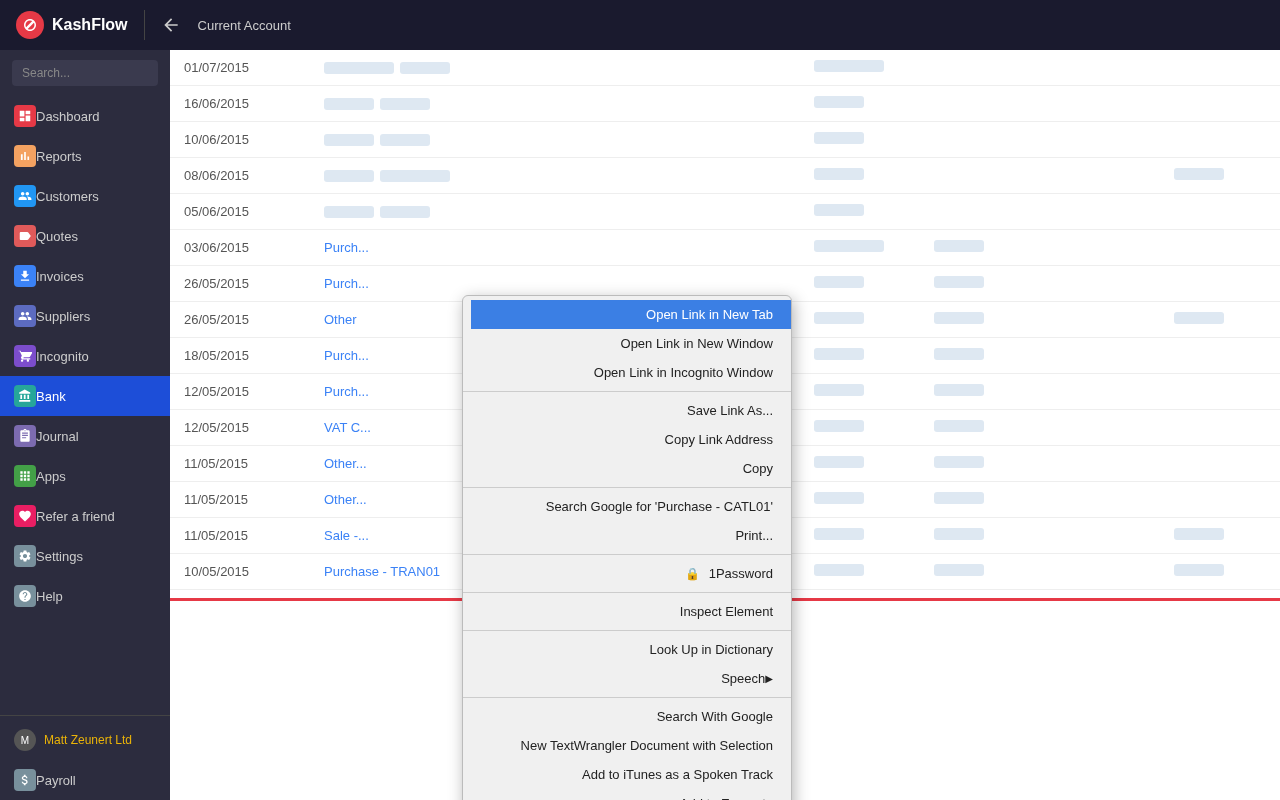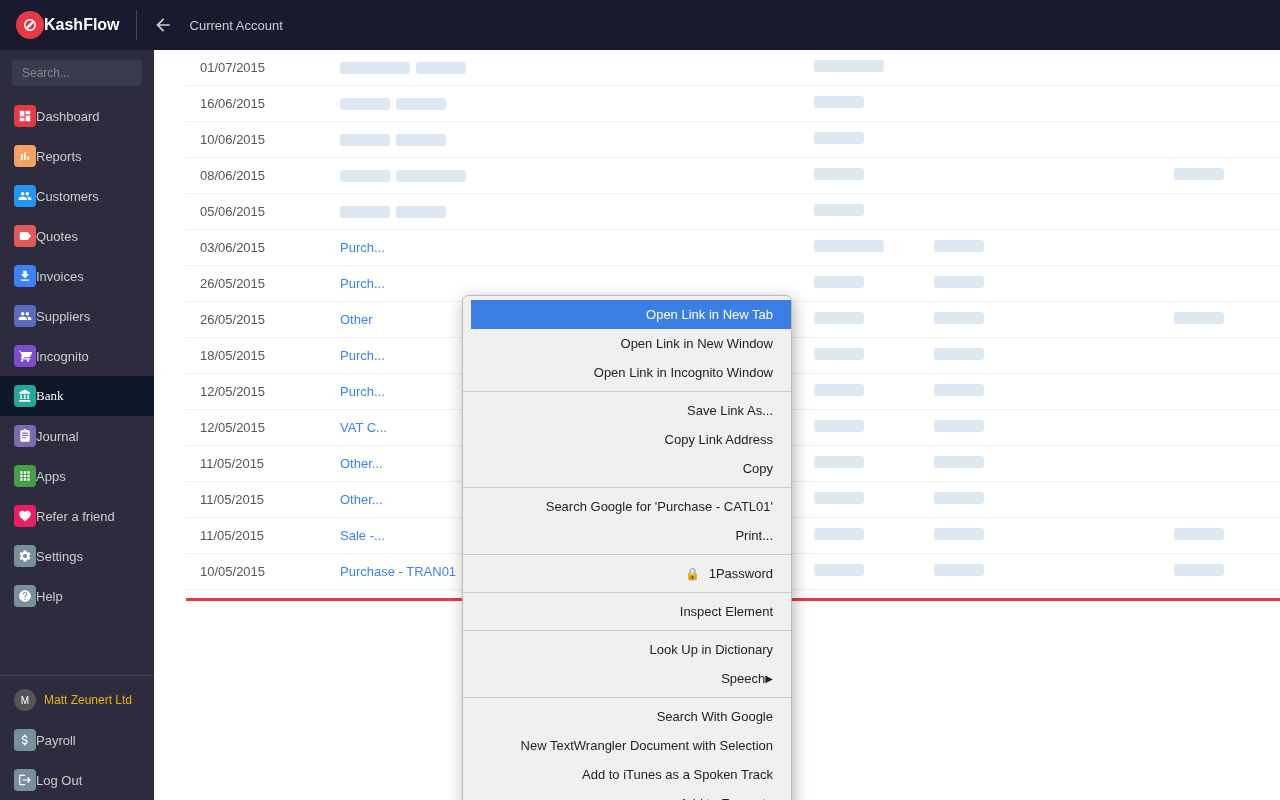--- a/index.html
+++ b/index.html
@@ -1,45 +1,45 @@
 <!DOCTYPE html>
 <html><head>
   <meta charset="utf-8">
   <style>
     * { margin: 0; padding: 0; box-sizing: border-box; }
     body { font-family: -apple-system, BlinkMacSystemFont, 'Segoe UI', sans-serif; font-size: 13px; background: #f5f5f5; display: flex; flex-direction: column; height: 800px; overflow: hidden; }
 
     
     .topbar { background: #1a1a2e; height: 50px; display: flex; align-items: center; padding: 0 16px; gap: 16px; flex-shrink: 0; }
-    .topbar-logo { display: flex; align-items: center; }
+    .topbar-logo { display: flex; align-items: center; gap: 8px; }
     .logo-icon { width: 28px; height: 28px; background: #e63946; border-radius: 50%; display: flex; align-items: center; justify-content: center; }
     .logo-icon svg { width: 18px; height: 18px; fill: white; }
     .logo-text { color: white; font-size: 16px; font-weight: 600; }
     .topbar-divider { width: 1px; height: 30px; background: #444; }
     .back-btn { display: flex; align-items: center; gap: 17px; color: #ccc; cursor: pointer; }
     .back-btn svg { width: 20px; height: 20px; fill: #ccc; }
 
     
     .layout { display: flex; flex: 1; overflow: hidden; }
 
     
-    .sidebar { width: 154px; background: #2c2c3e; display: flex; flex-direction: column; flex-shrink: 0; overflow-y: auto; }
+    .sidebar { width: 170px; background: #2c2c3e; display: flex; flex-direction: column; flex-shrink: 0; overflow-y: auto; }
     .sidebar-search { padding: 10px 12px; }
     .sidebar-search input { width: 100%; background: #3a3a4e; border: none; border-radius: 4px; padding: 6px 10px; color: #ccc; font-size: 12px; outline: none; }
     .sidebar-search input::placeholder { color: #888; }
     .sidebar-item { display: flex; align-items: center; gap: 0; padding: 9px 14px; color: #ccc; cursor: pointer; font-size: 13px; }
-    .sidebar-item.active { background: #0f172a; color: white; font-family: Liberation Serif, serif; }
+    .sidebar-item.active { background: #1d4ed8; color: white; }
     .sidebar-icon { width: 22px; height: 22px; border-radius: 4px; display: flex; align-items: center; justify-content: center; flex-shrink: 0; }
     .sidebar-label { font-size: 13px; }
     .sidebar-bottom { margin-top: auto; border-top: 1px solid #444; padding-top: 4px; }
     .user-item { display: flex; align-items: center; gap: 8px; padding: 9px 14px; color: #ccc; cursor: pointer; }
     .user-avatar { width: 22px; height: 22px; border-radius: 50%; background: #555; display: flex; align-items: center; justify-content: center; font-size: 10px; color: white; flex-shrink: 0; }
 
     
-    .main { flex: 1; overflow-y: auto; background: white; padding-left: 32px; }
+    .main { flex: 1; overflow-y: auto; background: white; }
 
     
     .table-container { padding: 0; }
     table { width: 100%; border-collapse: collapse; }
     tbody tr { border-bottom: 1px solid #eee; }
     tbody td { padding: 10px 14px; color: #333; font-size: 13px; vertical-align: middle; }
     .date-cell { color: #555; white-space: nowrap; }
     .link-blue { color: #3b82f6; text-decoration: none; cursor: pointer; }
     .blurred { display: inline-block; background: #c8d8ea; border-radius: 3px; height: 12px; opacity: 0.6; }
     .blurred-sm { width: 50px; }
@@ -206,28 +206,20 @@
         <div class="user-avatar">M</div>
         <span style="color:#eab308; font-size:12px;">Matt Zeunert Ltd</span>
       </div>
       <div class="sidebar-item">
         <div class="sidebar-icon" style="background:#78909c;">
           <svg width="14" height="14" viewBox="0 0 24 24" fill="white">
               <path d="M11.8 10.9c-2.27-.59-3-1.2-3-2.15 0-1.09 1.01-1.85 2.7-1.85 1.78 0 2.44.85 2.5 2.1h2.21c-.07-1.72-1.12-3.3-3.21-3.81V3h-3v2.16c-1.94.42-3.5 1.68-3.5 3.61 0 2.31 1.91 3.46 4.7 4.13 2.5.6 3 1.48 3 2.41 0 .69-.49 1.79-2.7 1.79-2.06 0-2.87-.92-2.98-2.1h-2.2c.12 2.19 1.76 3.42 3.68 3.83V21h3v-2.15c1.95-.37 3.5-1.5 3.5-3.55 0-2.84-2.43-3.81-4.7-4.4z"></path>
             </svg>
         </div>
         <span class="sidebar-label">Payroll</span>
-      </div>
-      <div class="sidebar-item">
-        <div class="sidebar-icon" style="background:#78909c;">
-          <svg width="14" height="14" viewBox="0 0 24 24" fill="white">
-              <path d="M17 7l-1.41 1.41L18.17 11H8v2h10.17l-2.58 2.58L17 17l5-5zM4 5h8V3H4c-1.1 0-2 .9-2 2v14c0 1.1.9 2 2 2h8v-2H4V5z"></path>
-            </svg>
-        </div>
-        <span class="sidebar-label">Log Out</span>
       </div>
     </div>
   </div>
 
   <div class="main">
     <div class="table-container">
       <table>
         <colgroup>
           <col style="width:140px">
           <col style="width:auto">

